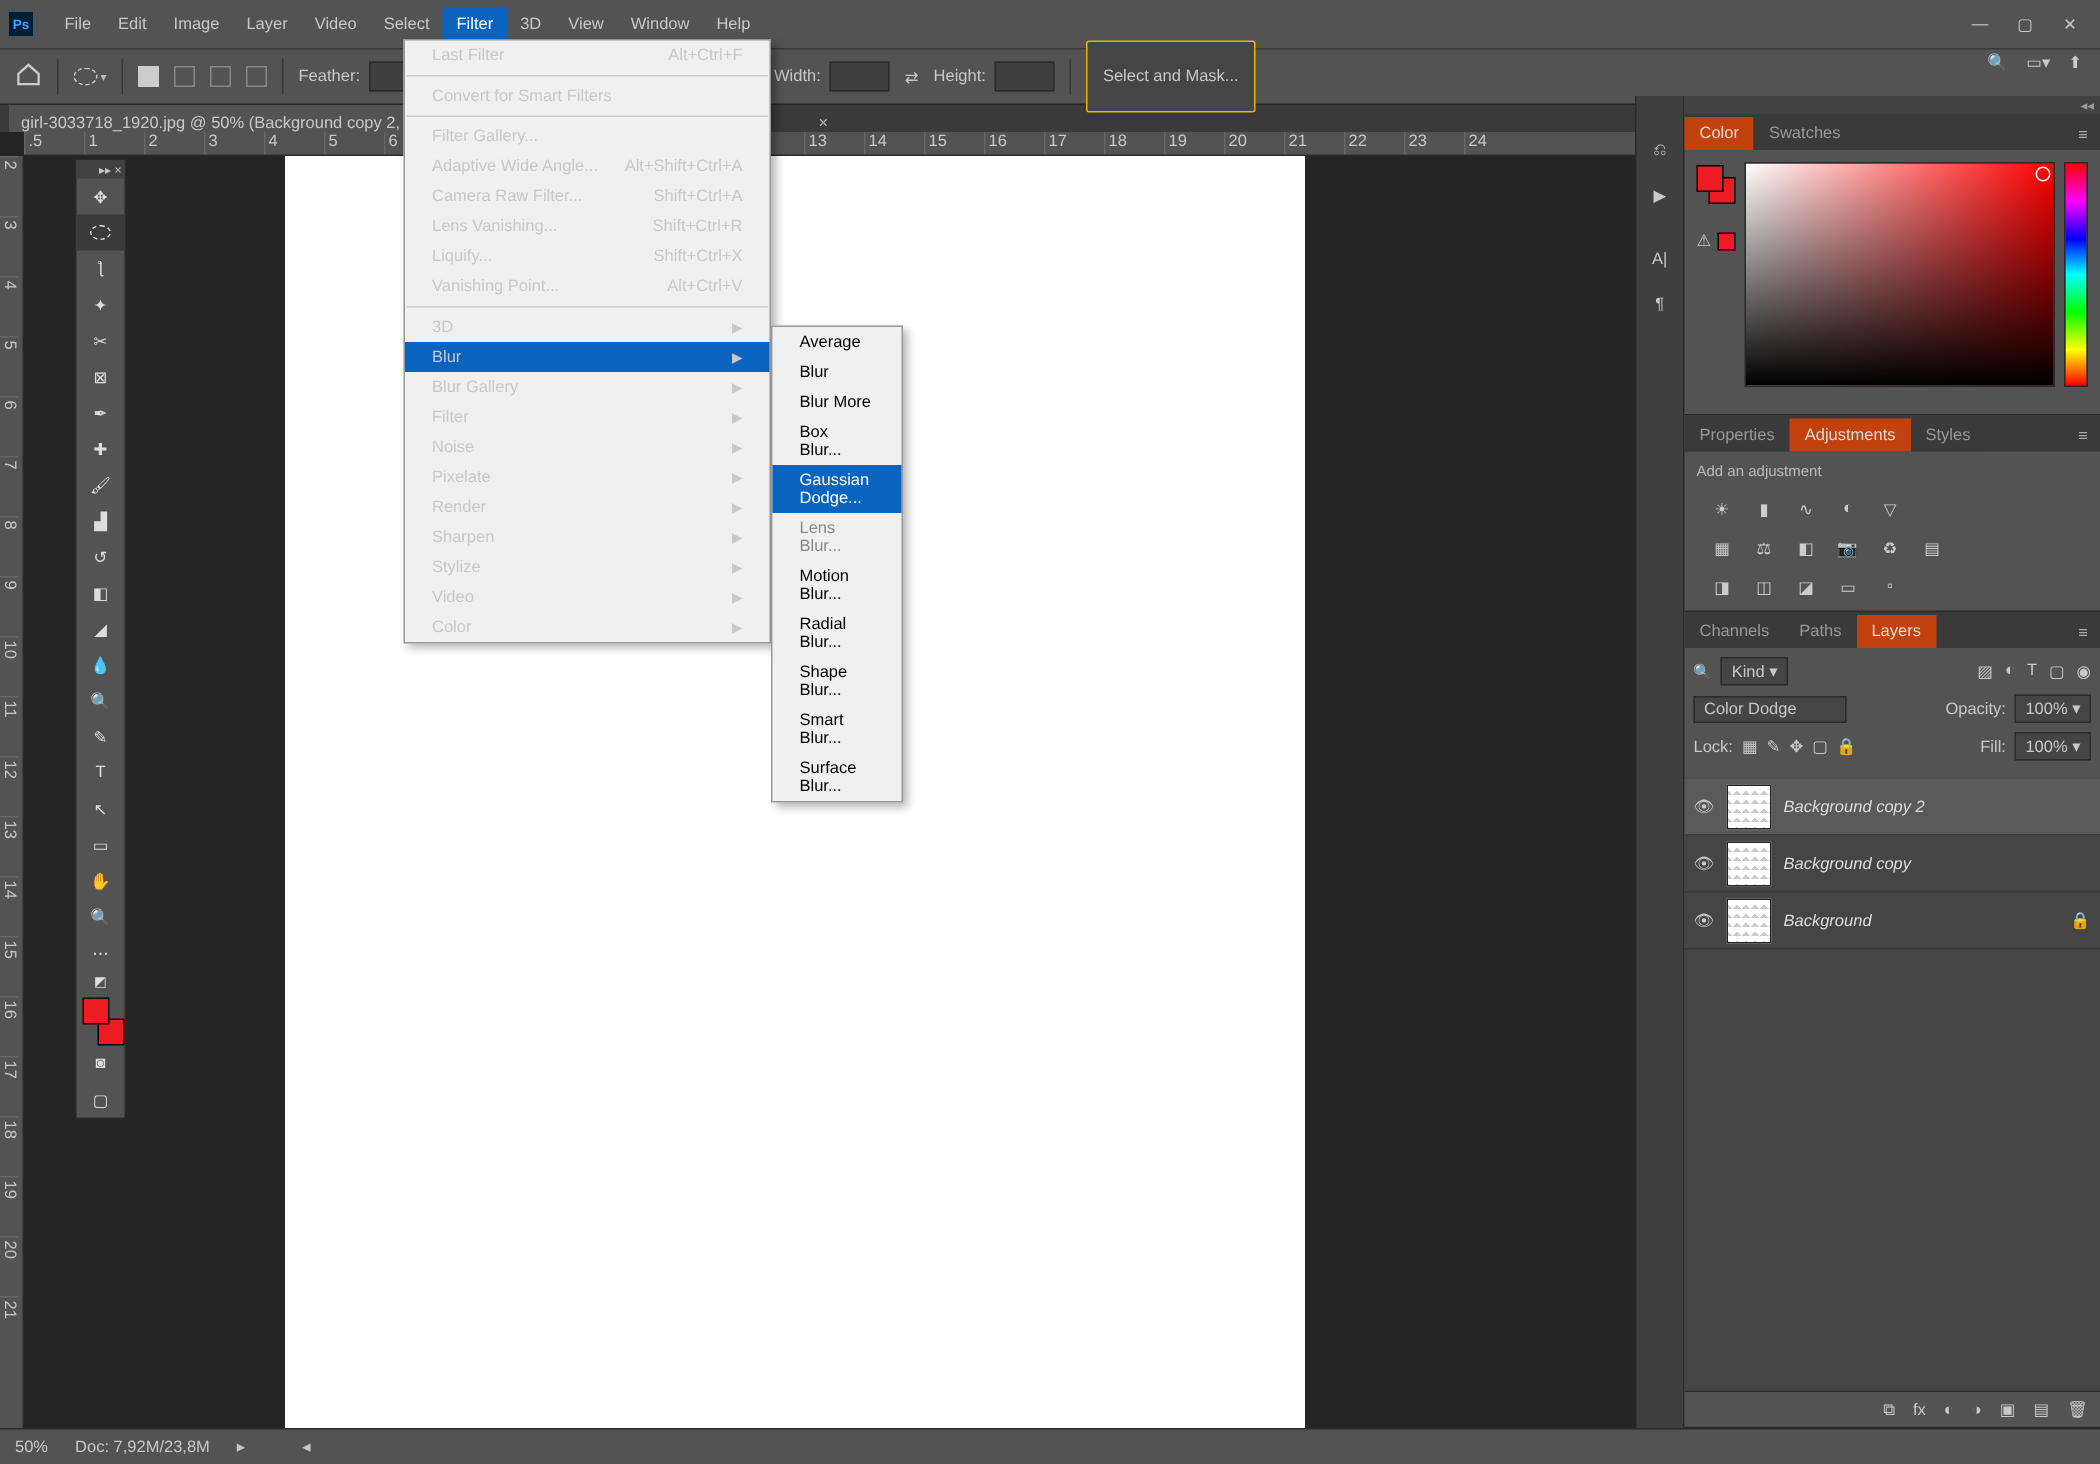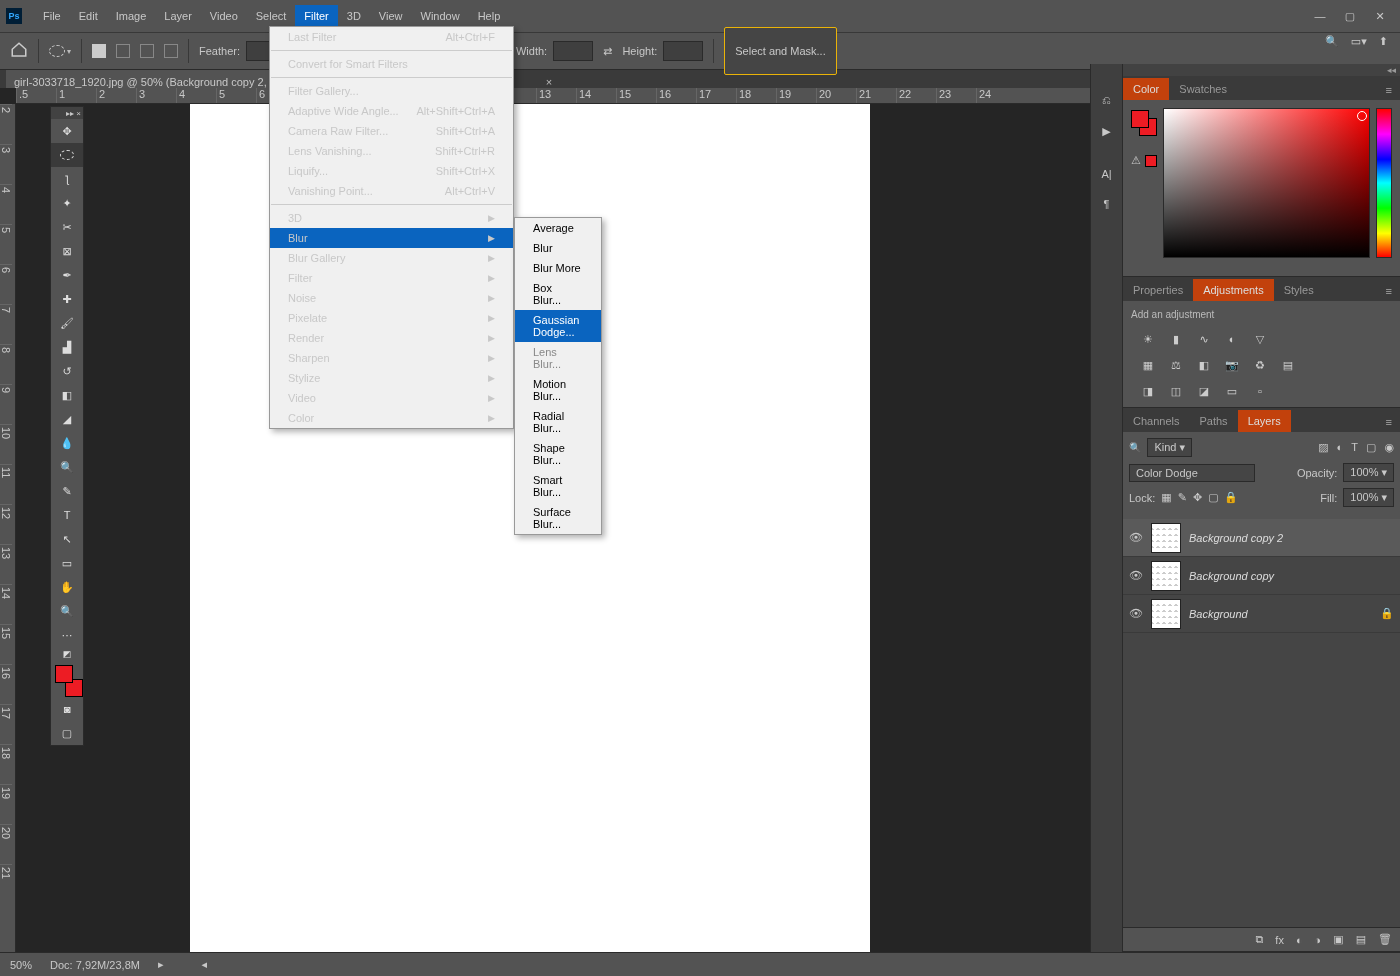--- a/index.html
+++ b/index.html
@@ -391,21 +391,21 @@
           <span class="lc-select"><span>Kind</span> ▾</span>
           <div class="lc-icons">
             <span>▨</span>
               <span>◐</span>
               <span>T</span>
               <span>▢</span>
               <span>◉</span>
           </div>
         </div>
         <div class="lc-row">
-          <span class="lc-select" style="width:126px"><span>Color Dodge</span></span>
+          <span class="lc-select" style="width:102px"><span>Color Dodge</span></span>
           <span style="margin-left:auto">Opacity:</span>
           <span class="lc-select"><span>100%</span> ▾</span>
         </div>
         <div class="lc-row">
           <span>Lock:</span>
           <span>▦</span>
             <span>✎</span>
             <span>✥</span>
             <span>▢</span>
             <span>🔒</span>

